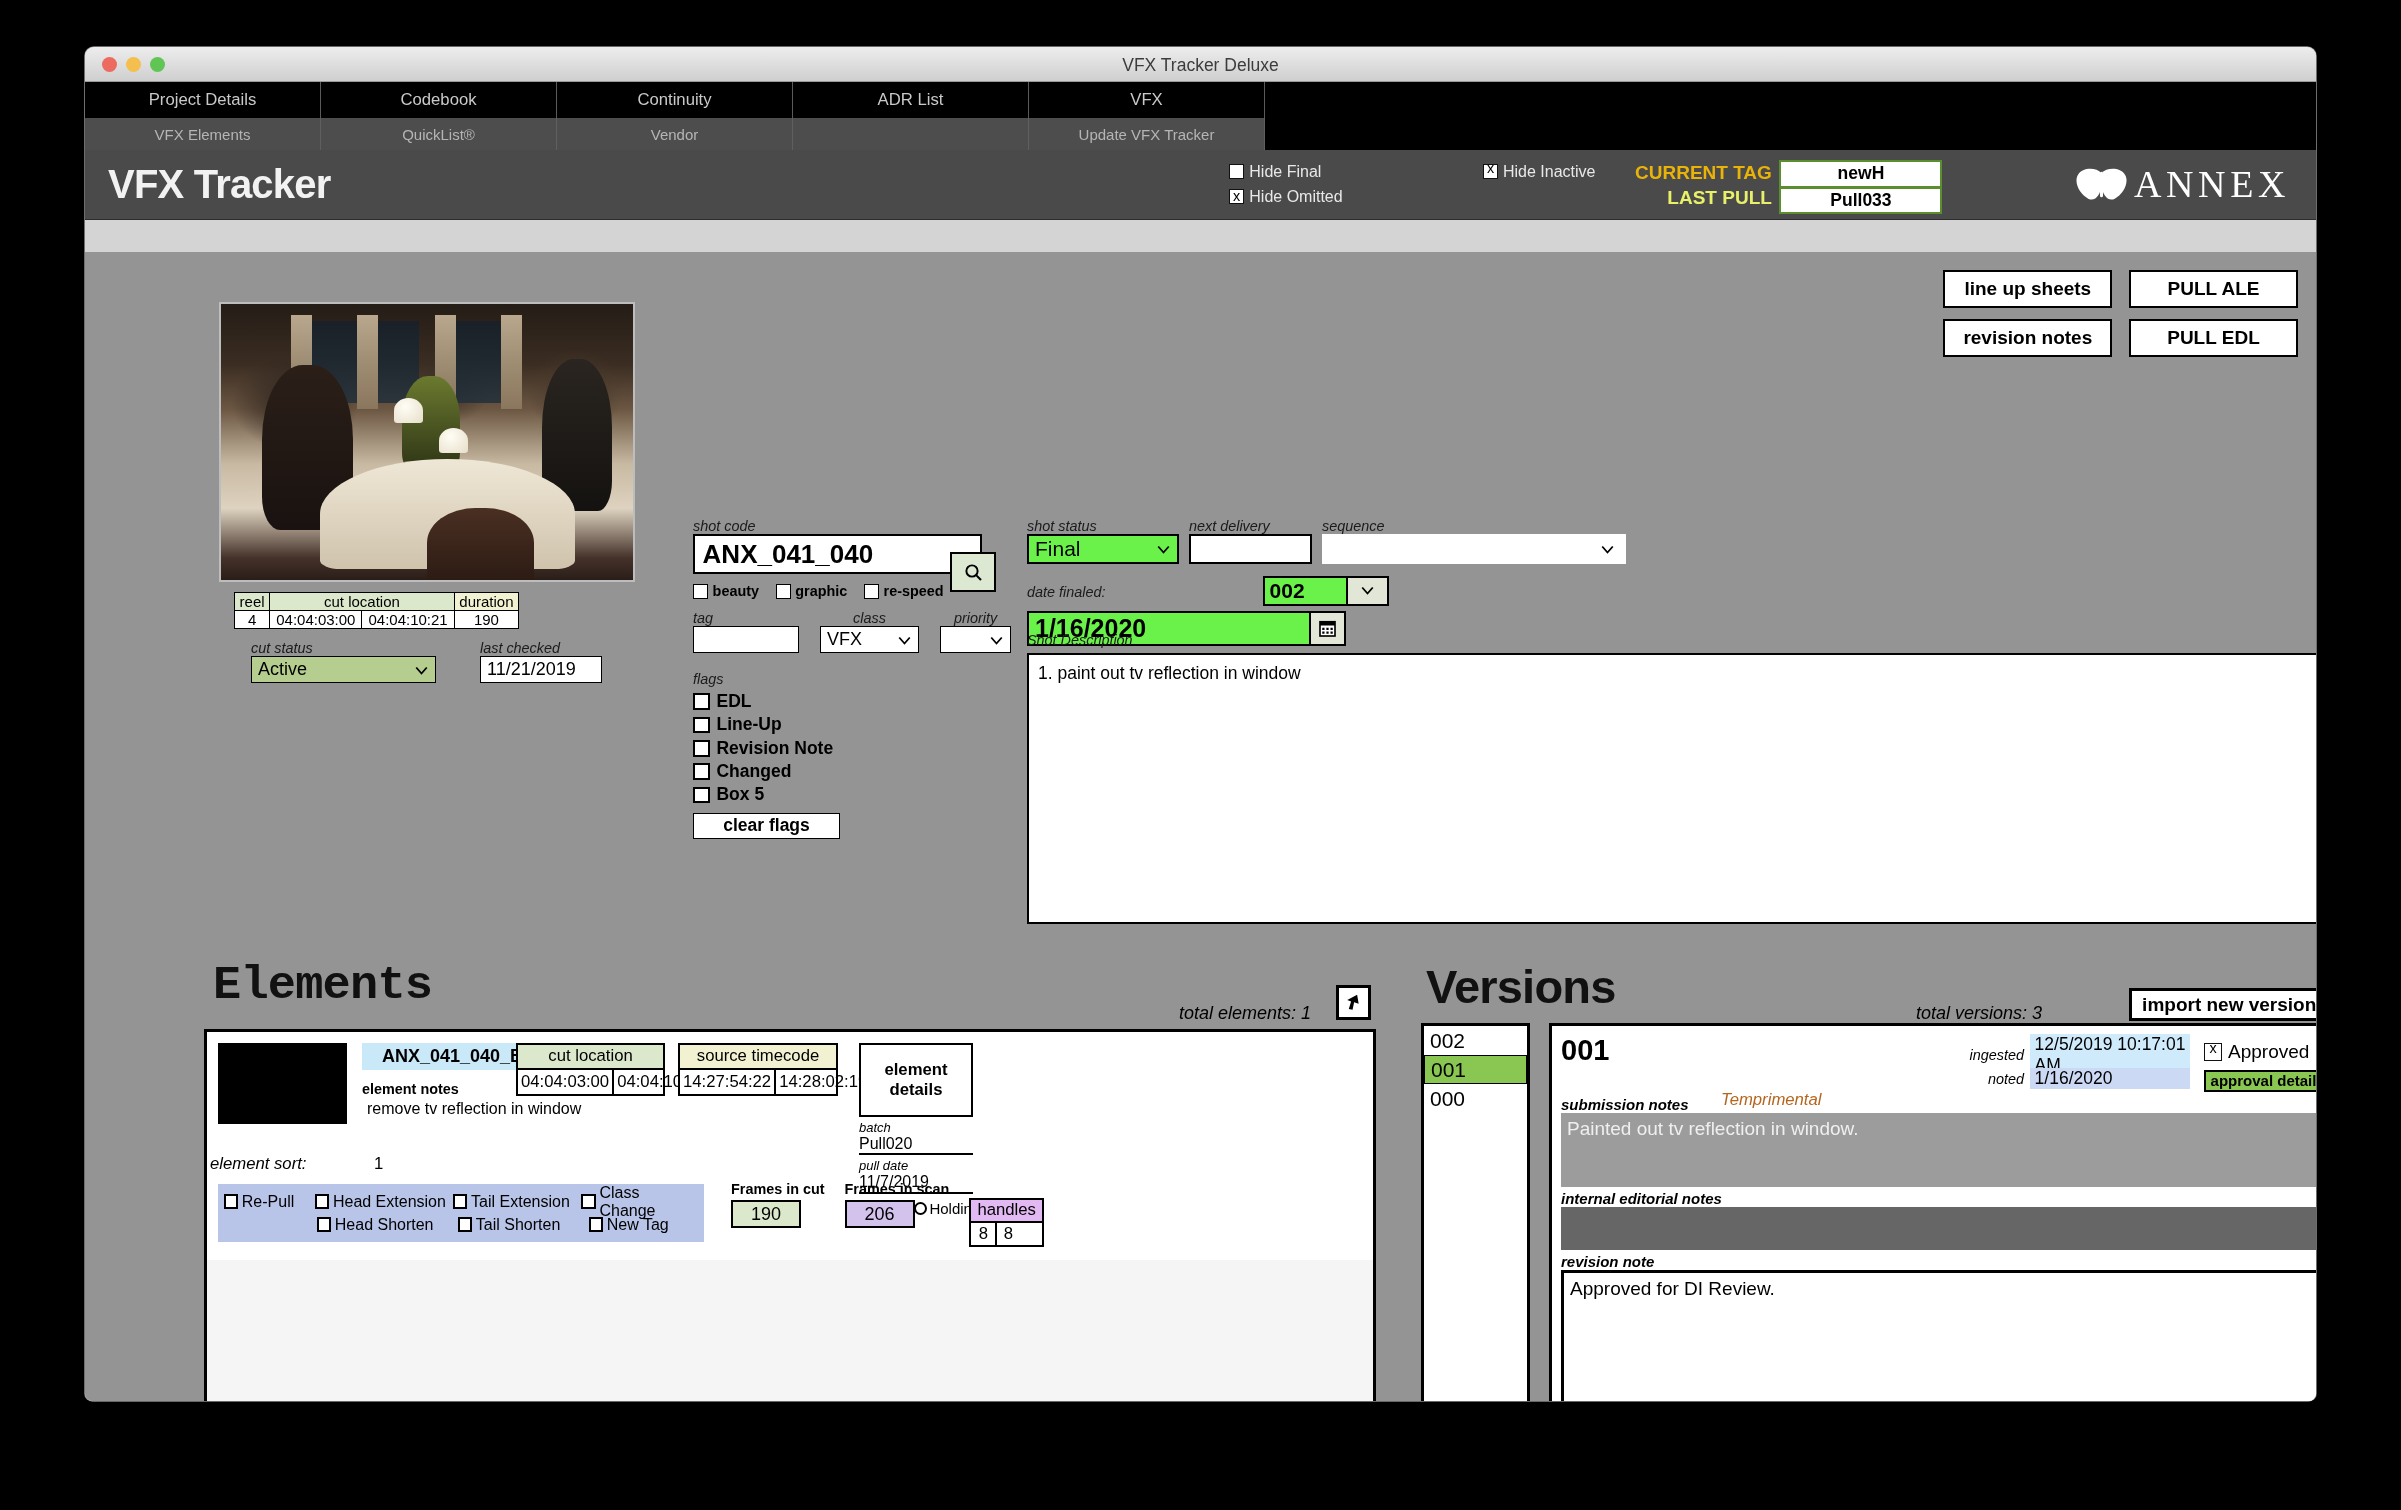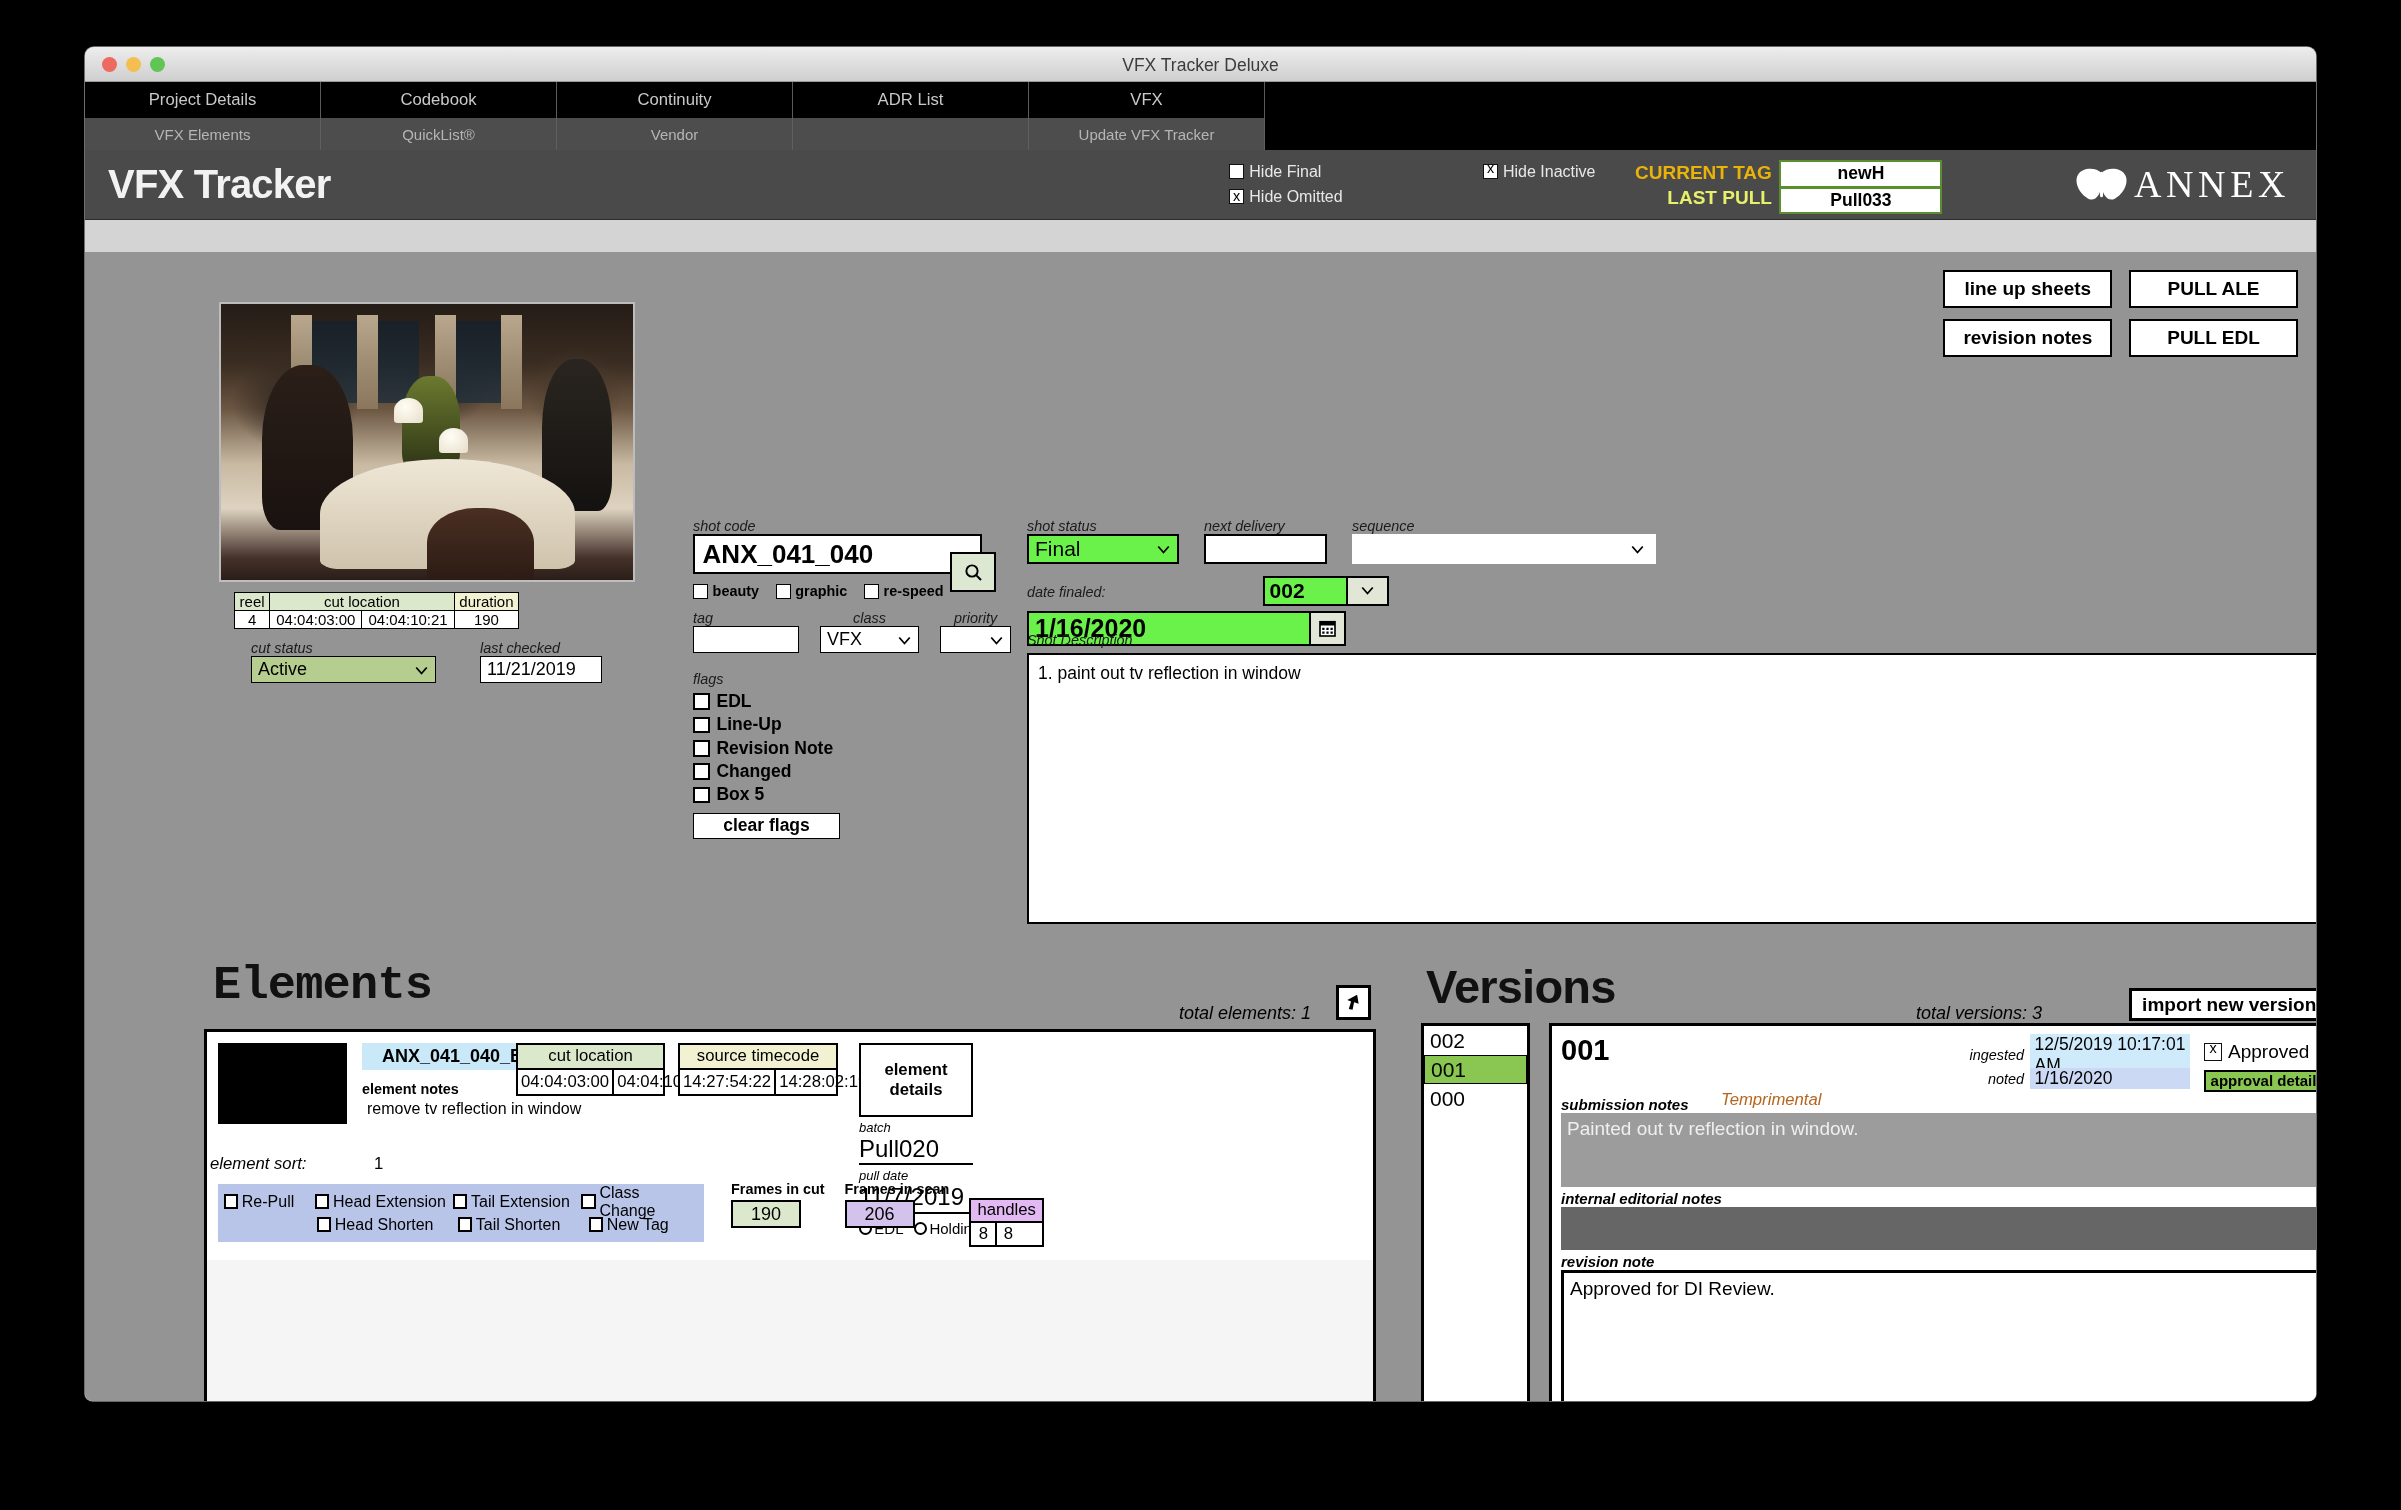--- a/index.html
+++ b/index.html
@@ -154,21 +154,21 @@
   .tcbox .vals div{flex:1;text-align:center;font-size:16.7px;padding:2.3px 3px;}
   .tcbox .vals div+div{border-left:2.3px solid #000;}
   #cutloc{left:309px;top:10.6px;width:149px;}
   #cutloc .hd{background:#dce8cc;}
   #srctc{left:471px;top:10.6px;width:160px;}
   #srctc .hd{background:#f2f2d2;}
   #eldetails{position:absolute;left:652px;top:10.6px;width:114px;}
   #eldetails .ttl{border:2.3px solid #000;background:#fff;text-align:center;font-size:16.7px;
       font-weight:bold;padding:15px 0;}
   #eldetails .sublbl{font-style:italic;font-size:13px;margin-top:3px;}
-  #eldetails .subval{font-size:24px;border-bottom:2.3px solid #000;padding-bottom:0.8px;}
+  #eldetails .subval{font-size:16px;border-bottom:2.3px solid #000;padding-bottom:0.8px;}
   #eldetails .radios{display:flex;gap:10.6px;margin-top:6px;font-size:15px;align-items:center;}
   .radio{width:13px;height:13px;border:2.3px solid #000;border-radius:50%;display:inline-block;flex:none;}
   #elchecks{position:absolute;left:10.6px;top:152px;width:486px;background:#b8c5e8;padding:6px 6px;}
   #elchecks .cr{display:flex;gap:0;}
   #elchecks .ci{display:flex;align-items:center;gap:3.8px;font-size:16px;height:23px;}
   #elchecks .cbox{width:14.4px;height:14.4px;border:2.3px solid #000;background:#fff;flex:none;}
   .colw1{width:93px;} .colw2{width:141px;} .colw3{width:131px;}
   #framesbox{position:absolute;left:524px;top:149px;display:flex;gap:20px;align-items:flex-start;}
   .fbx{text-align:center;}
   .fbx .cap{font-size:14.4px;font-weight:bold;margin-bottom:3px;}
@@ -409,21 +409,21 @@
           <div class="fl">
             <span class="fb"></span>
             <span>Box 5</span>
             </div>
         </div>
         <div id="clearflags">clear flags</div>
       </div>
     </div>
 
     <div id="statuscol">
-      <div style="display:flex;gap:25px;align-items:flex-start;">
+      <div style="display:flex;gap:10px;align-items:flex-start;">
         <div>
           <div class="lbl-it">shot status</div>
           <div class="sel green" style="width:152px;border-width:2.3px;height:30px;">
             <span style="font-size:21px;">Final</span>
             <span class="chev">
               <svg class="chevsvg" viewBox="0 0 20 20">
                   <path d="M3 6 L10 14 L17 6" stroke="#000" stroke-width="2.4" fill="none"></path>
                 </svg>
             </span>
           </div>

